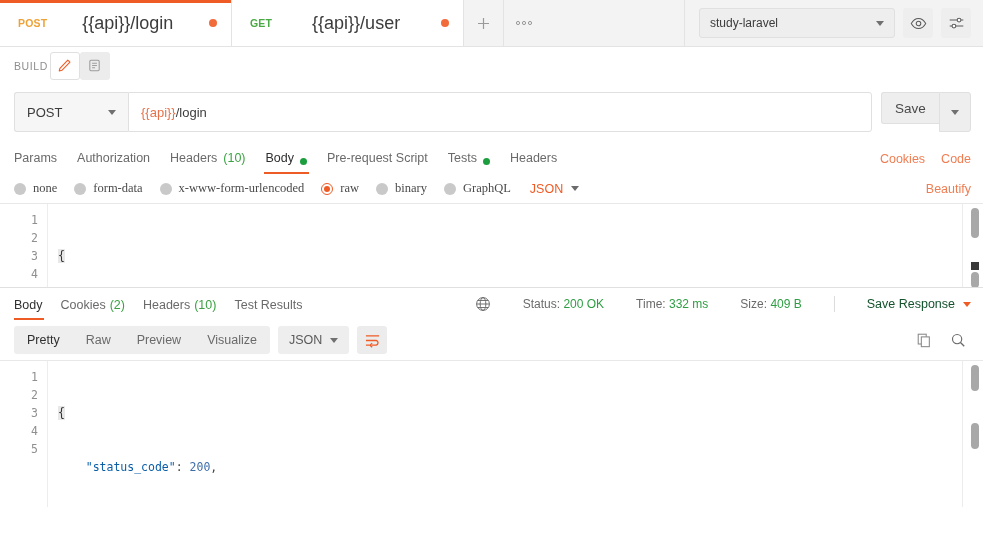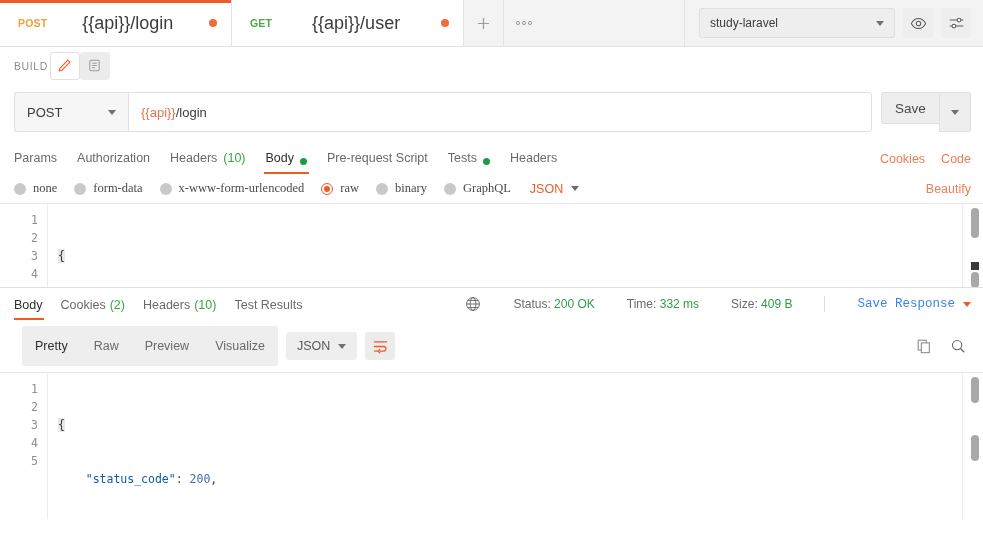--- a/index.html
+++ b/index.html
@@ -325,36 +325,35 @@
   }
   .res-meta {
     display:flex;align-items:center;gap:32px;
     font-size:12px;color:#6a6a6a;
     margin-left:auto;
   }
   .res-meta .val { color:#2e9e43; }
   .meta-sep { width:1px;height:16px;background:#dcdcdc; }
   .save-response {
     display:flex;align-items:center;gap:8px;
-    color:#3b82f6;font-size:12.5px;cursor:pointer;font-family:Liberation Mono, monospace;
+    color:#14532d;font-size:12.5px;cursor:pointer;
   }
   .save-response .caret{border-top-color:#ef5b25;}
 
   
   .res-toolbar {
     display:flex;align-items:center;
     padding: 6px 12px 6px 14px;
     gap: 8px;
     background:#fff;
   }
   .seg {
     display:flex;align-items:center;
-    background:#eeeeee;border-radius:3px;height:40px;
+    background:#eeeeee;border-radius:3px;height:28px;
     overflow:hidden;
-    margin-left:8px;
   }
   .seg .item {
     padding: 0 13px; height:28px;
     display:flex;align-items:center;
     font-size:12.5px;color:#6a6a6a;cursor:pointer;
   }
   .seg .item.active{ color:#2f2f2f; }
   .seg2 {
     display:flex;align-items:center;gap:8px;
     background:#eeeeee;border-radius:3px;height:28px;

